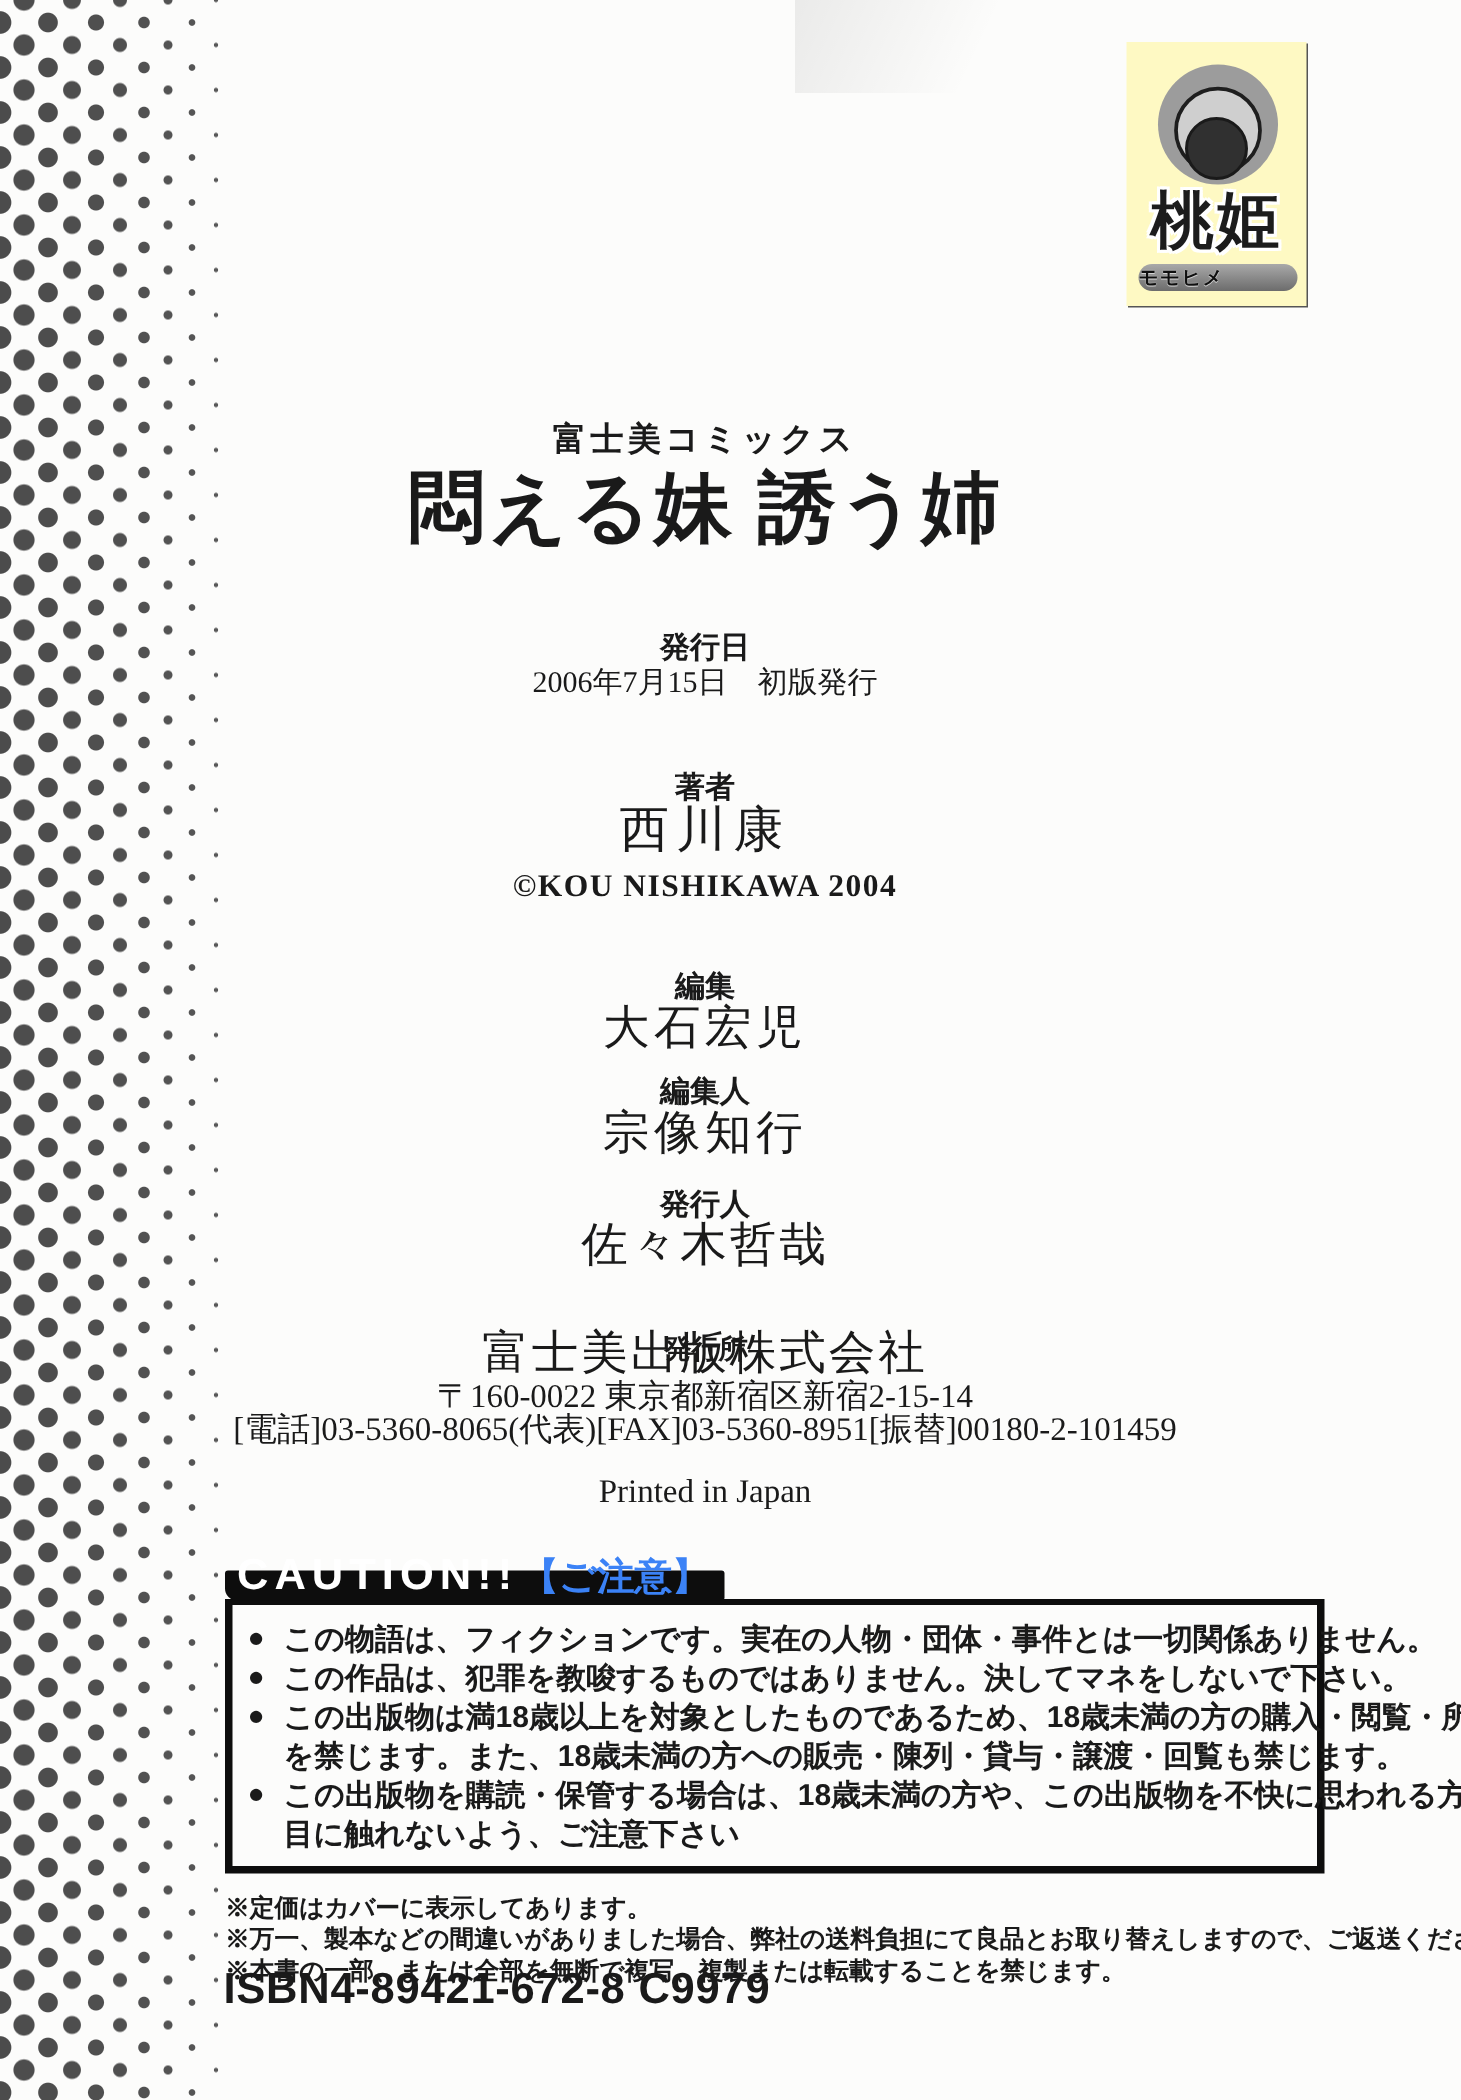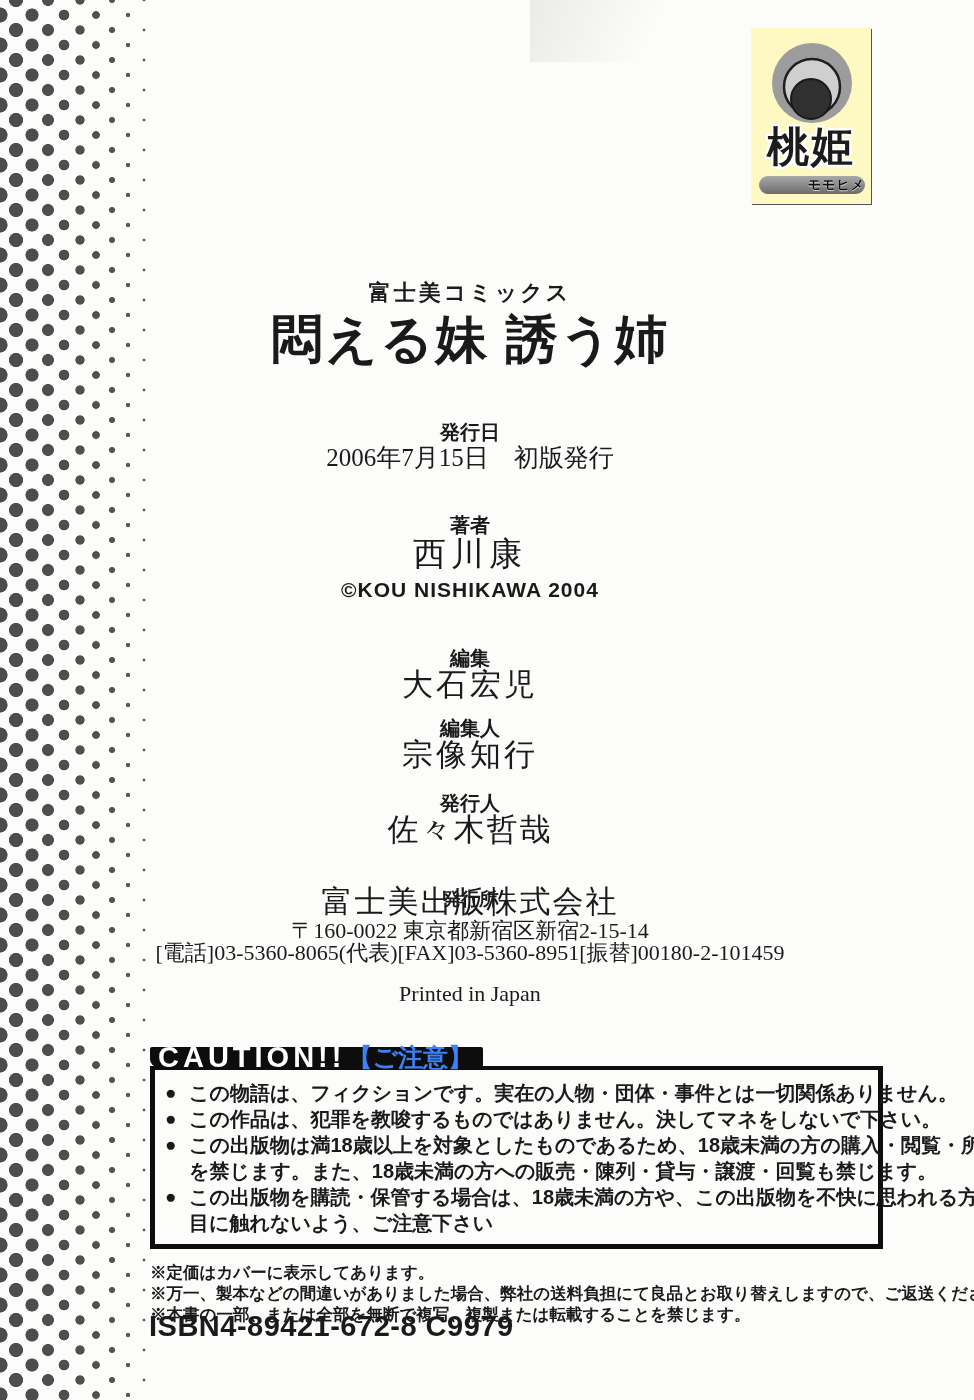--- a/index.html
+++ b/index.html
@@ -40,33 +40,33 @@
   .logo-circles{position:absolute;left:9px;top:8px;}
   .logo-title{
     position:absolute;left:0;top:98px;width:100%;text-align:center;
     font-size:42px;font-weight:900;color:#1c1c1c;letter-spacing:2px;line-height:1;
     text-shadow:-2px 0 #fff,2px 0 #fff,0 -2px #fff,0 2px #fff,
                 -2px -2px #fff,2px -2px #fff,-2px 2px #fff,2px 2px #fff;
   }
   .logo-band{
     position:absolute;left:8px;top:148px;width:106px;height:18px;border-radius:9px;
     background:linear-gradient(180deg,#a9a9a9,#6c6c6c);
-    text-align:right;line-height:18px;font-size:13px;font-weight:900;color:#0f0f0f;
+    text-align:left;line-height:18px;font-size:13px;font-weight:900;color:#0f0f0f;
     text-shadow:0 0 1px #ddd, 0 1px 0 #cfcfcf;letter-spacing:1px;
   }
   
   .main-col{position:absolute;left:140px;top:0;width:660px;height:100%;}
-  .main-col > div{position:absolute;left:0;right:0;text-align:center;line-height:1.15;}
+  .main-col > div{position:absolute;left:0;right:0;text-align:center;line-height:1.15;font-family:Liberation Serif, serif;}
   .gothic{font-family:"Liberation Sans",sans-serif;font-weight:800;}
   .mincho{font-family:"Liberation Serif",serif;font-weight:400;}
   .series{top:280px;font-size:22px;letter-spacing:3px;font-weight:800;}
   .book-title{top:310px;font-size:52px;font-weight:900;letter-spacing:2px;}
   .lb{font-size:20px;font-weight:800;}
   .pub-label{top:421px;}
-  .pub-value{top:444px;font-size:25px;}
+  .pub-value{top:444px;font-size:20px;}
   .author-label{top:514px;}
   .author-value{top:536px;font-size:33px;letter-spacing:5px;}
   .author-copy{top:578px;font-size:21px;font-weight:800;letter-spacing:1px;}
   .editor-label{top:647px;}
   .editor-value{top:667px;font-size:31px;letter-spacing:3px;}
   .chief-label{top:717px;}
   .chief-value{top:737px;font-size:31px;letter-spacing:3px;}
   .pubper-label{top:792px;}
   .pubper-value{top:812px;font-size:31px;letter-spacing:2px;}
   .house-label{top:889px;font-size:18px;}
@@ -76,21 +76,21 @@
   .printed{top:981px;font-size:22px;}
   
   .caution{position:absolute;left:150px;top:1047px;width:733px;height:210px;}
   .caution-body{
     position:absolute;left:0;right:0;top:19px;
     border:5px solid #0d0d0d;border-top-width:4px;
     padding:10px 6px 8px 10px;background:#fcfcfb;
   }
   .caution-bar{
     position:absolute;left:0;top:0;z-index:2;height:20px;
-    display:inline-flex;align-items:center;padding:0 10px 0 8px;
+    display:inline-flex;align-items:flex-end;padding:0 10px 0 8px;
     background:#0d0d0d;border-radius:2px 2px 2px 8px;white-space:nowrap;
   }
   .caution-bar .c-en{
     color:#fff;font-size:29px;font-weight:900;letter-spacing:4px;
     font-family:"Liberation Sans",sans-serif;
   }
   .caution-bar .c-jp{color:#3b82f6;font-size:25px;font-weight:800;margin-left:2px;}
   .c-line{display:flex;line-height:26px;}
   .c-bullet{flex:0 0 24px;font-size:19px;font-weight:900;}
   .c-text{font-size:20px;font-weight:700;letter-spacing:0;white-space:nowrap;text-align:center;}

